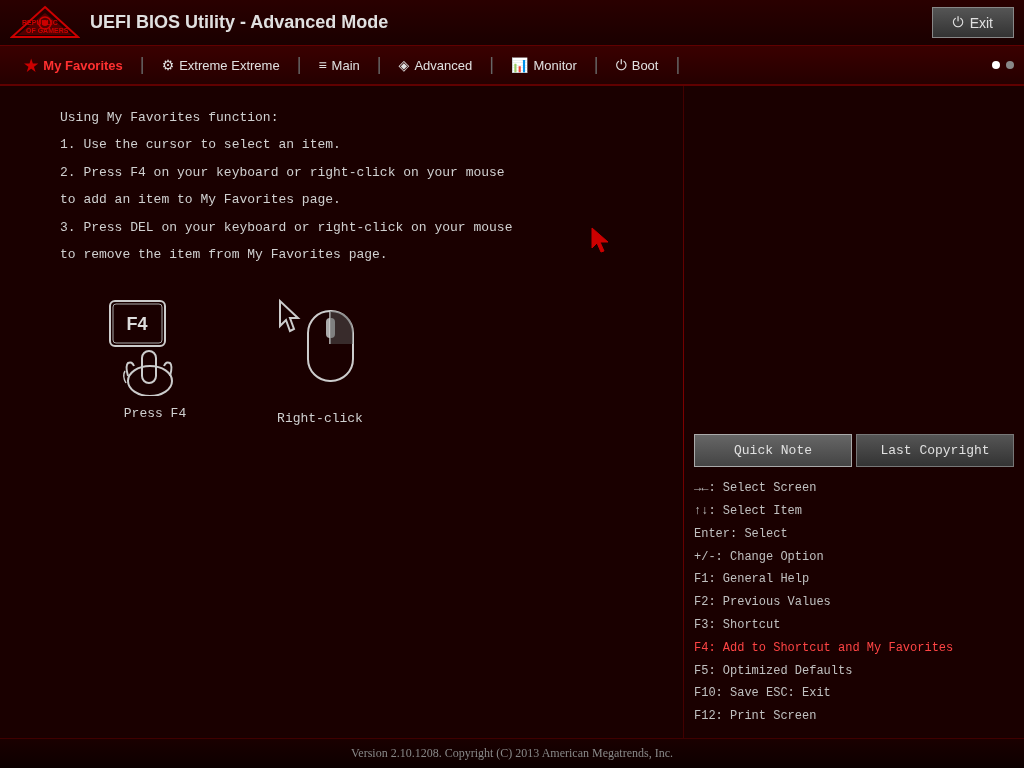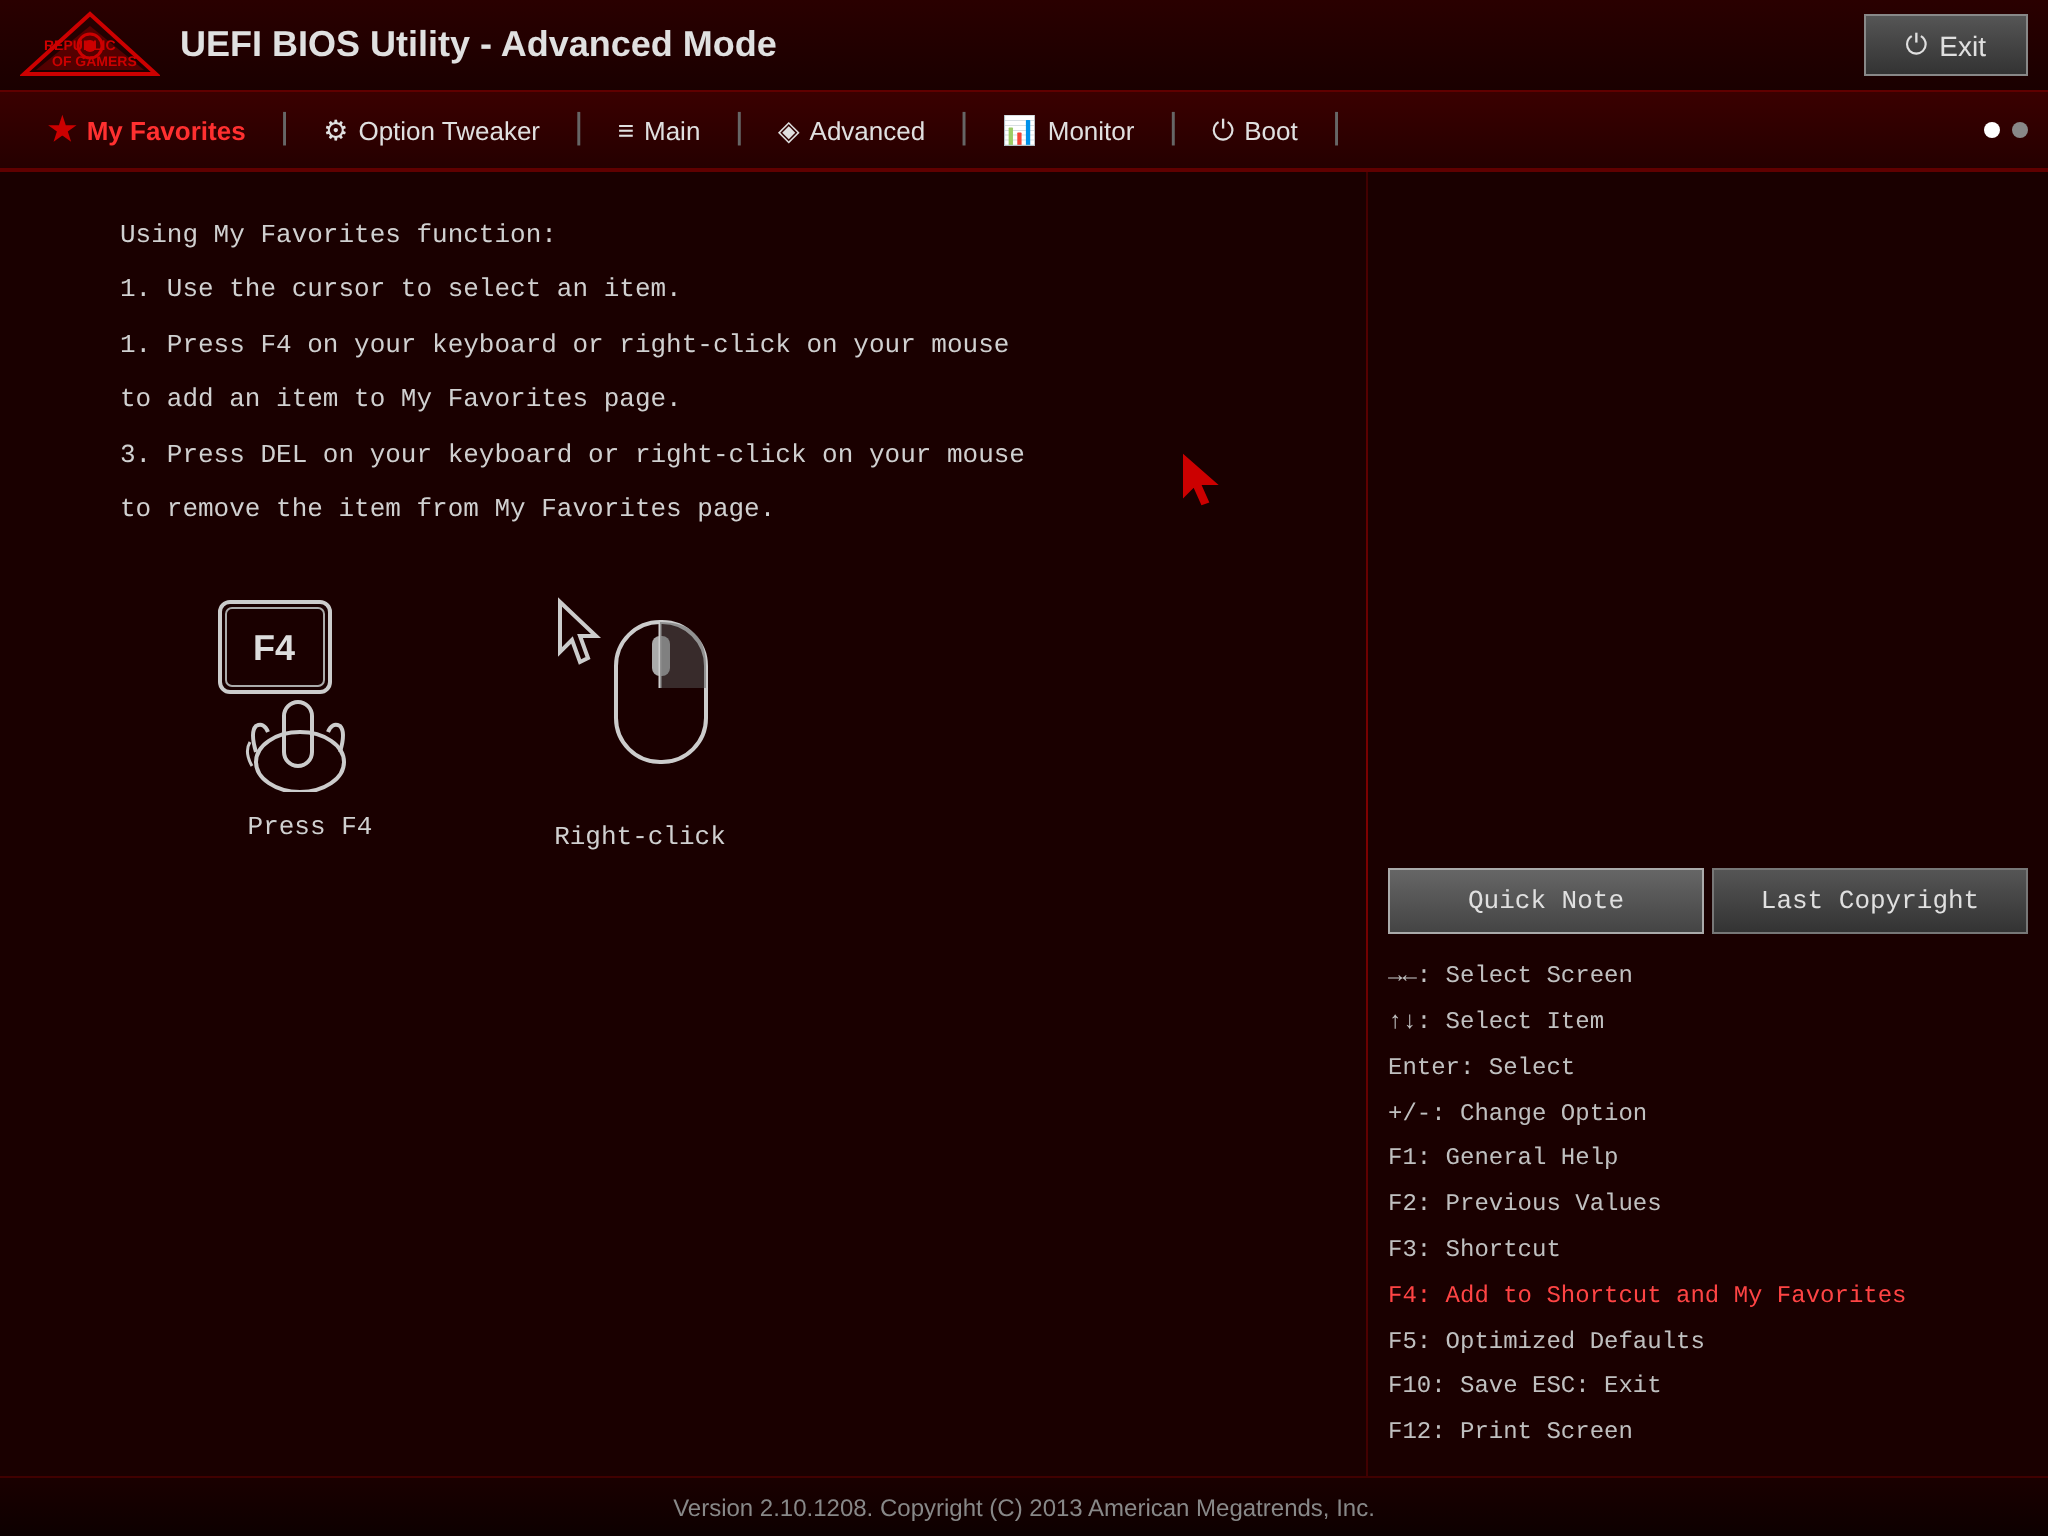--- a/index.html
+++ b/index.html
@@ -214,21 +214,21 @@
     
     .footer {
       height: 30px;
       background: linear-gradient(180deg, #1a0000 0%, #0d0000 100%);
       border-top: 1px solid #400000;
       display: flex;
       align-items: center;
       justify-content: center;
       font-size: 12px;
       color: #888;
-      font-family: Liberation Sans, sans-serif;
+      font-family: Liberation Serif, serif;
     }
   </style>
 </head>
 <body>
 
 <div class="header">
   <div class="logo-area">
     <div class="rog-logo">
       <svg width="70" height="36" viewBox="0 0 70 36">
 
@@ -250,21 +250,21 @@
 </div>
 
 <div class="navbar">
   <div class="nav-item active">
     <span style="color:#cc0000; font-size:16px;">★</span>
     <span>My Favorites</span>
   </div>
   <div class="nav-separator">|</div>
   <div class="nav-item">
     <span style="font-size:14px;">⚙</span>
-    <span>Option Tweaker</span>
+    <span>Extreme Extreme</span>
   </div>
   <div class="nav-separator">|</div>
   <div class="nav-item">
     <span style="font-size:14px;">≡</span>
     <span>Main</span>
   </div>
   <div class="nav-separator">|</div>
   <div class="nav-item">
     <span style="font-size:14px;">◈</span>
     <span>Advanced</span>
@@ -285,21 +285,21 @@
     <div class="nav-dot"></div>
   </div>
 </div>
 
 <div class="main-content">
 
   <div class="content-area">
     <div class="instructions">
       <p>Using My Favorites function:</p>
       <p>1. Use the cursor to select an item.</p>
-      <p>1. Press F4 on your keyboard or right-click on your mouse</p>
+      <p>2. Press F4 on your keyboard or right-click on your mouse</p>
       <p>   to add an item to My Favorites page.</p>
       <p>3. Press DEL on your keyboard or right-click on your mouse</p>
       <p>   to remove the item from My Favorites page.</p>
     </div>
 
     <div class="cursor-arrow">
       <svg width="24" height="28" viewBox="0 0 24 28">
         <polygon points="2,2 2,22 7,17 11,26 14,25 10,16 18,16" fill="#cc0000" stroke="#cc0000" stroke-width="1"></polygon>
       </svg>
     </div>

